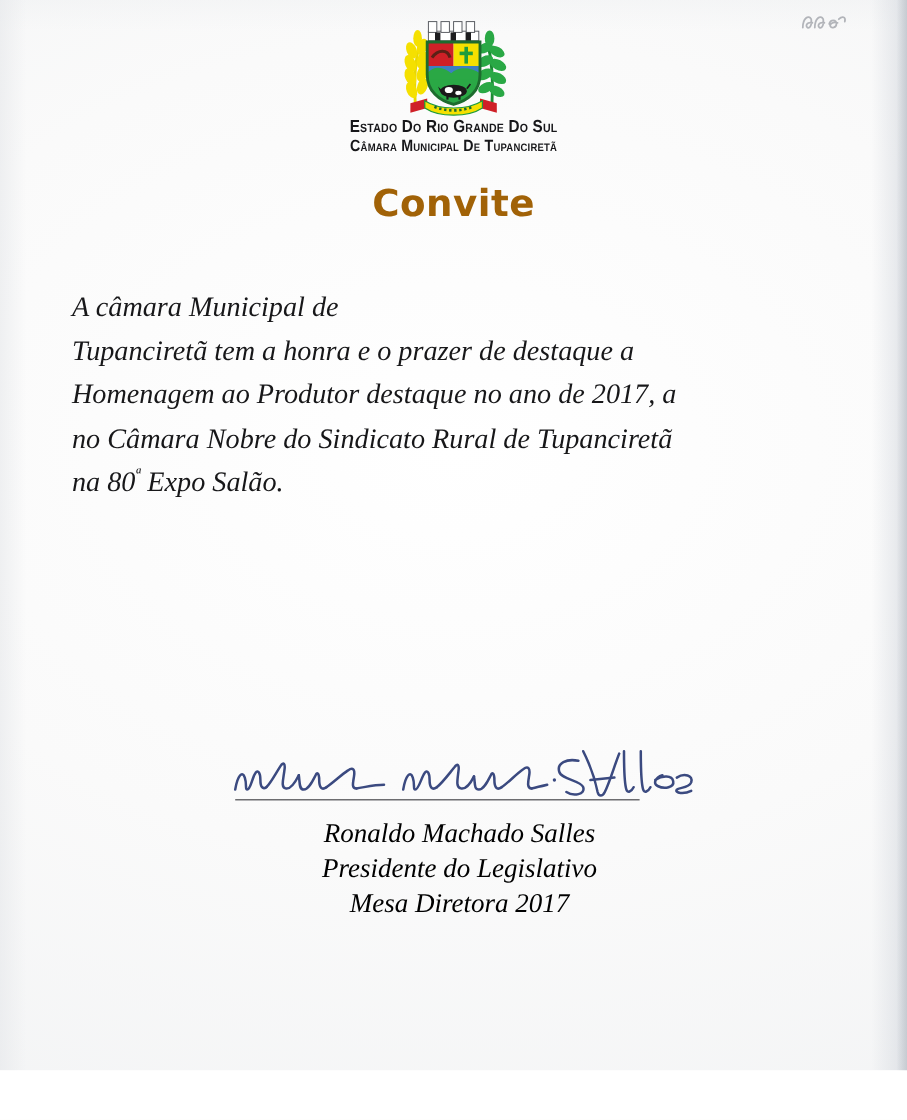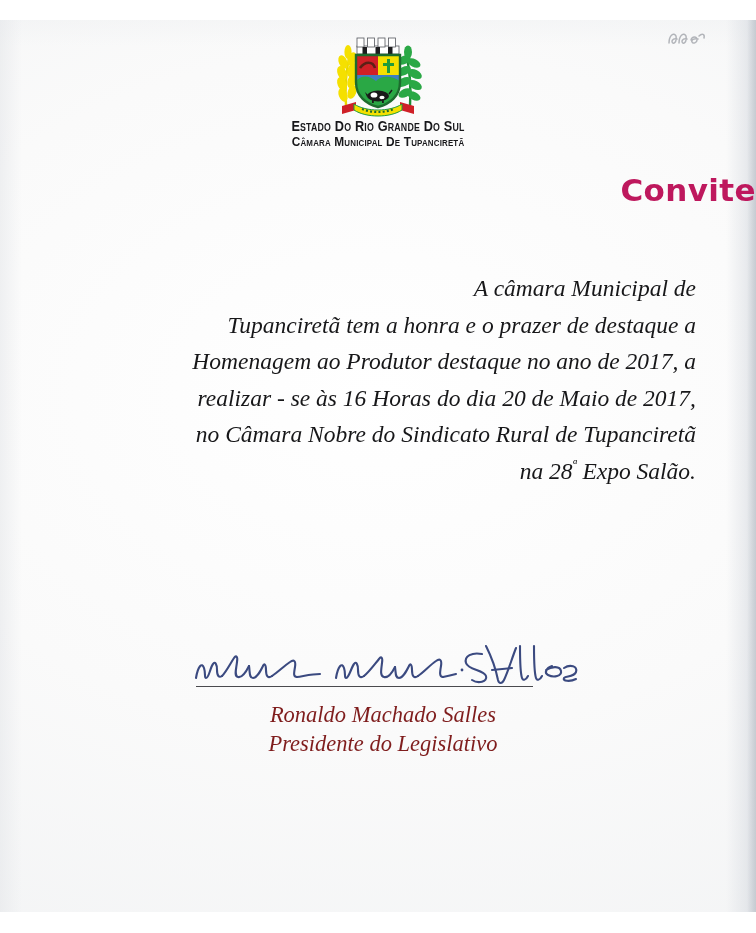--- a/index.html
+++ b/index.html
@@ -8,21 +8,20 @@
     padding: 0;
     background: #ffffff;
   }
   .page {
     position: relative;
     width: 756px;
     height: 892px;
     background: #fbfbfa;
     overflow: hidden;
     font-family: "Liberation Serif", "DejaVu Serif", serif;
-    margin-top: 20px;
   }
   
   .paper-tone {
     position: absolute;
     inset: 0;
     background:
       linear-gradient(90deg, rgba(228,230,233,0.55) 0px, rgba(255,255,255,0) 22px),
       linear-gradient(270deg, rgba(214,218,224,0.75) 0px, rgba(255,255,255,0) 30px),
       linear-gradient(180deg, rgba(236,238,240,0.35) 0px, rgba(255,255,255,0) 26px),
       radial-gradient(120% 70% at 50% 42%, #ffffff 0%, #fafafa 55%, #f3f4f5 100%);
@@ -76,35 +75,35 @@
   }
   .org-line-1 { font-size: 14.5px; line-height: 16px; }
   .org-line-2 { font-size: 13.5px; line-height: 16px; }
 
   
   .doc-title {
     position: absolute;
     top: 152px;
     left: 0;
     width: 756px;
-    text-align: right;
+    text-align: center;
     font-family: "DejaVu Sans", "Liberation Sans", sans-serif;
     font-weight: 700;
     font-size: 31px;
     letter-spacing: 0.4px;
-    color: #be185d;
+    color: #a16207;
   }
 
   
   .body-block {
     position: absolute;
-    top: 250px;
+    top: 238px;
     left: 60px;
     width: 636px;
-    text-align: right;
+    text-align: left;
   }
   .body-line {
     font-family: "Liberation Serif", "DejaVu Serif", serif;
     font-style: italic;
     font-size: 23.5px;
     line-height: 36.5px;
     color: #171719;
     white-space: nowrap;
   }
   .body-line sup {
@@ -140,21 +139,21 @@
     top: 68px;
     left: 0;
     width: 756px;
     text-align: center;
   }
   .signer-line {
     font-family: "Liberation Serif", "DejaVu Serif", serif;
     font-style: italic;
     font-size: 22.5px;
     line-height: 29px;
-    color: #7f1d1d;
+    color: #000000;
     white-space: nowrap;
     padding-left: 10px;
   }
 </style>
 </head>
 <body>
 
 <div class="page">
 
   <div class="paper-tone"></div>
@@ -260,23 +259,22 @@
     <div class="org-line org-line-1">Estado Do Rio Grande Do Sul</div>
     <div class="org-line org-line-2">Câmara Municipal De Tupanciretã</div>
   </div>
 
   <div class="doc-title">Convite</div>
 
   <div class="body-block">
     <div class="body-line">A câmara Municipal de</div>
     <div class="body-line">Tupanciretã tem a honra e o prazer de destaque a</div>
     <div class="body-line">Homenagem ao Produtor destaque no ano de 2017, a</div>
-    <div class="body-line">realizar - se às 16 Horas do dia 20 de Maio de 2017,</div>
     <div class="body-line">no Câmara Nobre do Sindicato Rural de Tupanciretã</div>
-    <div class="body-line"><span>na 28</span><sup>ª</sup><span> Expo Salão.</span></div>
+    <div class="body-line"><span>na 80</span><sup>ª</sup><span> Expo Salão.</span></div>
   </div>
 
   <div class="signature-area">
     <svg class="signature-ink" viewBox="0 0 400 62">
       <g fill="none" stroke="#3b4a80" stroke-width="2.1" stroke-linecap="round" stroke-linejoin="round">
         <path d="M10 46 C12 34, 16 30, 18 36 C20 42, 18 46, 20 46 C23 46, 24 36, 27 32 C29 29, 31 32, 31 38 C31 44, 33 46, 36 44"></path>
         <path d="M36 44 C40 40, 44 32, 48 26 C50 23, 52 24, 51 30 C50 38, 48 44, 52 45 C56 46, 60 40, 63 34"></path>
         <path d="M63 34 C64 40, 63 46, 67 46 C71 46, 74 40, 77 34 C78 31, 80 32, 80 38 C80 44, 82 47, 86 44"></path>
         <path d="M86 44 C92 40, 98 34, 104 30 C108 27, 110 29, 109 35 C108 41, 107 45, 111 45"></path>
         <path d="M111 45 C118 44, 126 42, 134 42"></path>
@@ -292,16 +290,17 @@
         <path d="M334 14 C334 28, 334 40, 336 46 C337 49, 340 48, 342 44"></path>
         <path d="M348 14 C348 28, 348 40, 350 46 C351 49, 354 48, 356 44"></path>
         <path d="M360 38 C366 34, 374 34, 375 39 C376 44, 368 46, 362 43 C358 41, 360 36, 366 34"></path>
         <path d="M378 36 C384 32, 392 34, 390 40 C388 45, 380 44, 378 46 C376 49, 384 50, 390 47"></path>
       </g>
     </svg>
     <div class="signature-rule"></div>
     <div class="signer-block">
       <div class="signer-line">Ronaldo Machado Salles</div>
       <div class="signer-line">Presidente do Legislativo</div>
+      <div class="signer-line">Mesa Diretora 2017</div>
     </div>
   </div>
 
 </div>
 
 </body></html>

